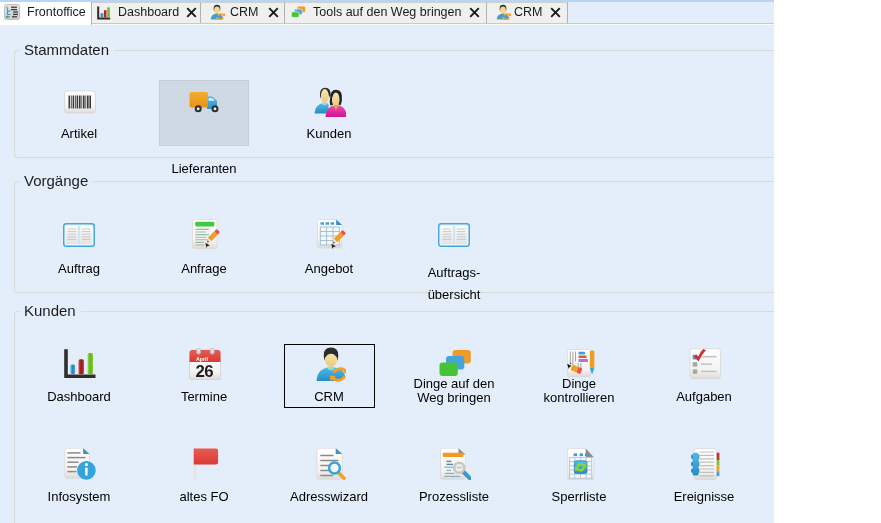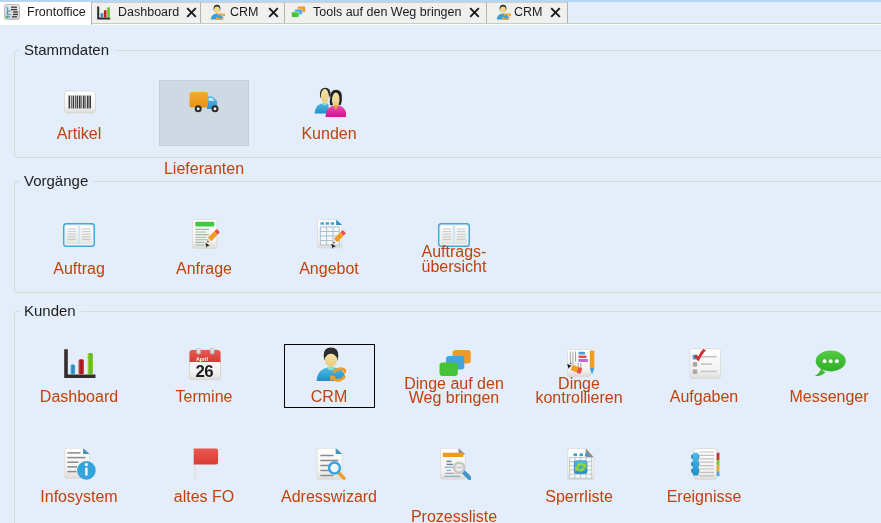--- a/index.html
+++ b/index.html
@@ -1,32 +1,32 @@
 <!DOCTYPE html>
 <html><head>
 <meta charset="utf-8">
 <style>
   html,body{margin:0;padding:0;}
   body{width:881px;height:523px;overflow:hidden;font-family:"Liberation Sans",sans-serif;}
-  #app{position:relative;width:881px;height:523px;background:#e4eefb;overflow:hidden;}
+  #app{position:relative;width:774px;height:523px;background:#e4eefb;overflow:hidden;}
   .abs{position:absolute;}
   
   #topstrip{left:0;top:0;width:881px;height:2px;background:#b7d5f6;}
   #stripline1{left:0;top:23px;width:881px;height:1px;background:#c9c9c7;}
   #stripline2{left:0;top:24px;width:881px;height:1px;background:#fbfbfa;}
   .tab{top:2px;height:20px;background:#f0f0ef;border-top:1px solid #d0d0ce;border-right:1px solid #b2b2b0;}
   #activetab{left:0;top:2px;width:91px;height:23px;background:#ffffff;border-right:1px solid #b2b2b0;z-index:3;}
   .tabtxt{top:5px;font-size:12.5px;color:#1a1a1a;white-space:nowrap;}
   .ticon{top:4px;width:16px;height:16px;}
   .tx{top:7px;width:11px;height:11px;}
   
   .gbox{left:14px;width:876px;border:1px solid #d9dbd7;border-right:none;border-radius:3px 0 0 3px;}
   .gtitle{font-size:15px;color:#1c1c1c;background:#e4eefb;padding:0 5px;line-height:18px;z-index:2;white-space:nowrap;}
   
-  .lbl{font-size:16px;color:#c2410c;text-align:center;width:124px;line-height:14px;}
+  .lbl{font-size:13px;color:#000000;text-align:center;width:124px;line-height:14px;}
   .lbl2{line-height:13.5px;}
   #selcell{left:159px;top:80px;width:90px;height:66px;background:#cfd9e4;border:1px solid #c3ceda;box-sizing:border-box;}
   #crmbox{left:284px;top:344px;width:91px;height:64px;border:1px solid #000;box-sizing:border-box;}
   .ico{width:32px;height:32px;}
 </style>
 </head>
 <body>
 <div id="app">
 
   <div class="abs" id="topstrip"></div>
@@ -437,27 +437,27 @@
       <rect x="27.7" y="23.5" width="2.7" height="4.6" fill="#4aa0d8"></rect>
     </g>
   </svg>
 
   <div class="abs lbl" style="left:17px;top:127px;">Artikel</div>
   <div class="abs lbl" style="left:142px;top:127px;margin-top:35px;">Lieferanten</div>
   <div class="abs lbl" style="left:267px;top:127px;">Kunden</div>
   <div class="abs lbl" style="left:17px;top:261.5px;">Auftrag</div>
   <div class="abs lbl" style="left:142px;top:261.5px;">Anfrage</div>
   <div class="abs lbl" style="left:267px;top:261.5px;">Angebot</div>
-  <div class="abs lbl" style="left:392px;top:244px;line-height:15px;">Auftrags-<br>übersicht</div>
+  <div class="abs lbl" style="left:392px;top:262px;line-height:22px;">Auftrags-<br>übersicht</div>
   <div class="abs lbl" style="left:17px;top:389.5px;">Dashboard</div>
   <div class="abs lbl" style="left:142px;top:389.5px;">Termine</div>
   <div class="abs lbl" style="left:267px;top:389.5px;">CRM</div>
   <div class="abs lbl lbl2" style="left:392px;top:377px;">Dinge auf den<br>Weg bringen</div>
   <div class="abs lbl lbl2" style="left:517px;top:377px;">Dinge<br>kontrollieren</div>
   <div class="abs lbl" style="left:642px;top:389.5px;">Aufgaben</div>
   <div class="abs lbl" style="left:767px;top:389.5px;">Messenger</div>
   <div class="abs lbl" style="left:17px;top:489.5px;">Infosystem</div>
   <div class="abs lbl" style="left:142px;top:489.5px;">altes FO</div>
   <div class="abs lbl" style="left:267px;top:489.5px;">Adresswizard</div>
-  <div class="abs lbl" style="left:392px;top:489.5px;margin-top:20px;">Prozessliste</div>
+  <div class="abs lbl" style="left:392px;top:489.5px;">Prozessliste</div>
   <div class="abs lbl" style="left:517px;top:489.5px;">Sperrliste</div>
   <div class="abs lbl" style="left:642px;top:489.5px;">Ereignisse</div>
 </div>
 
 </body></html>

